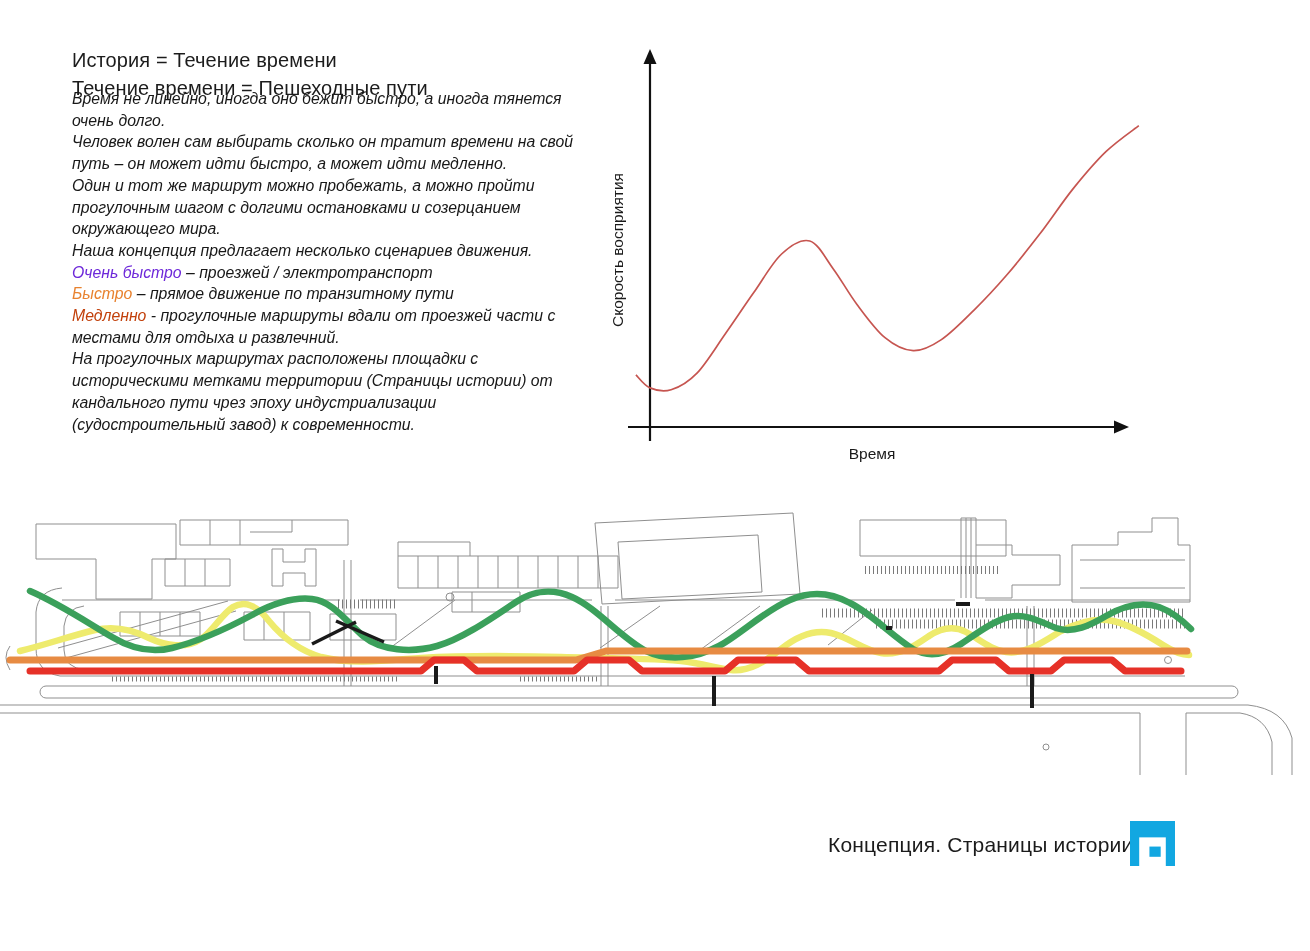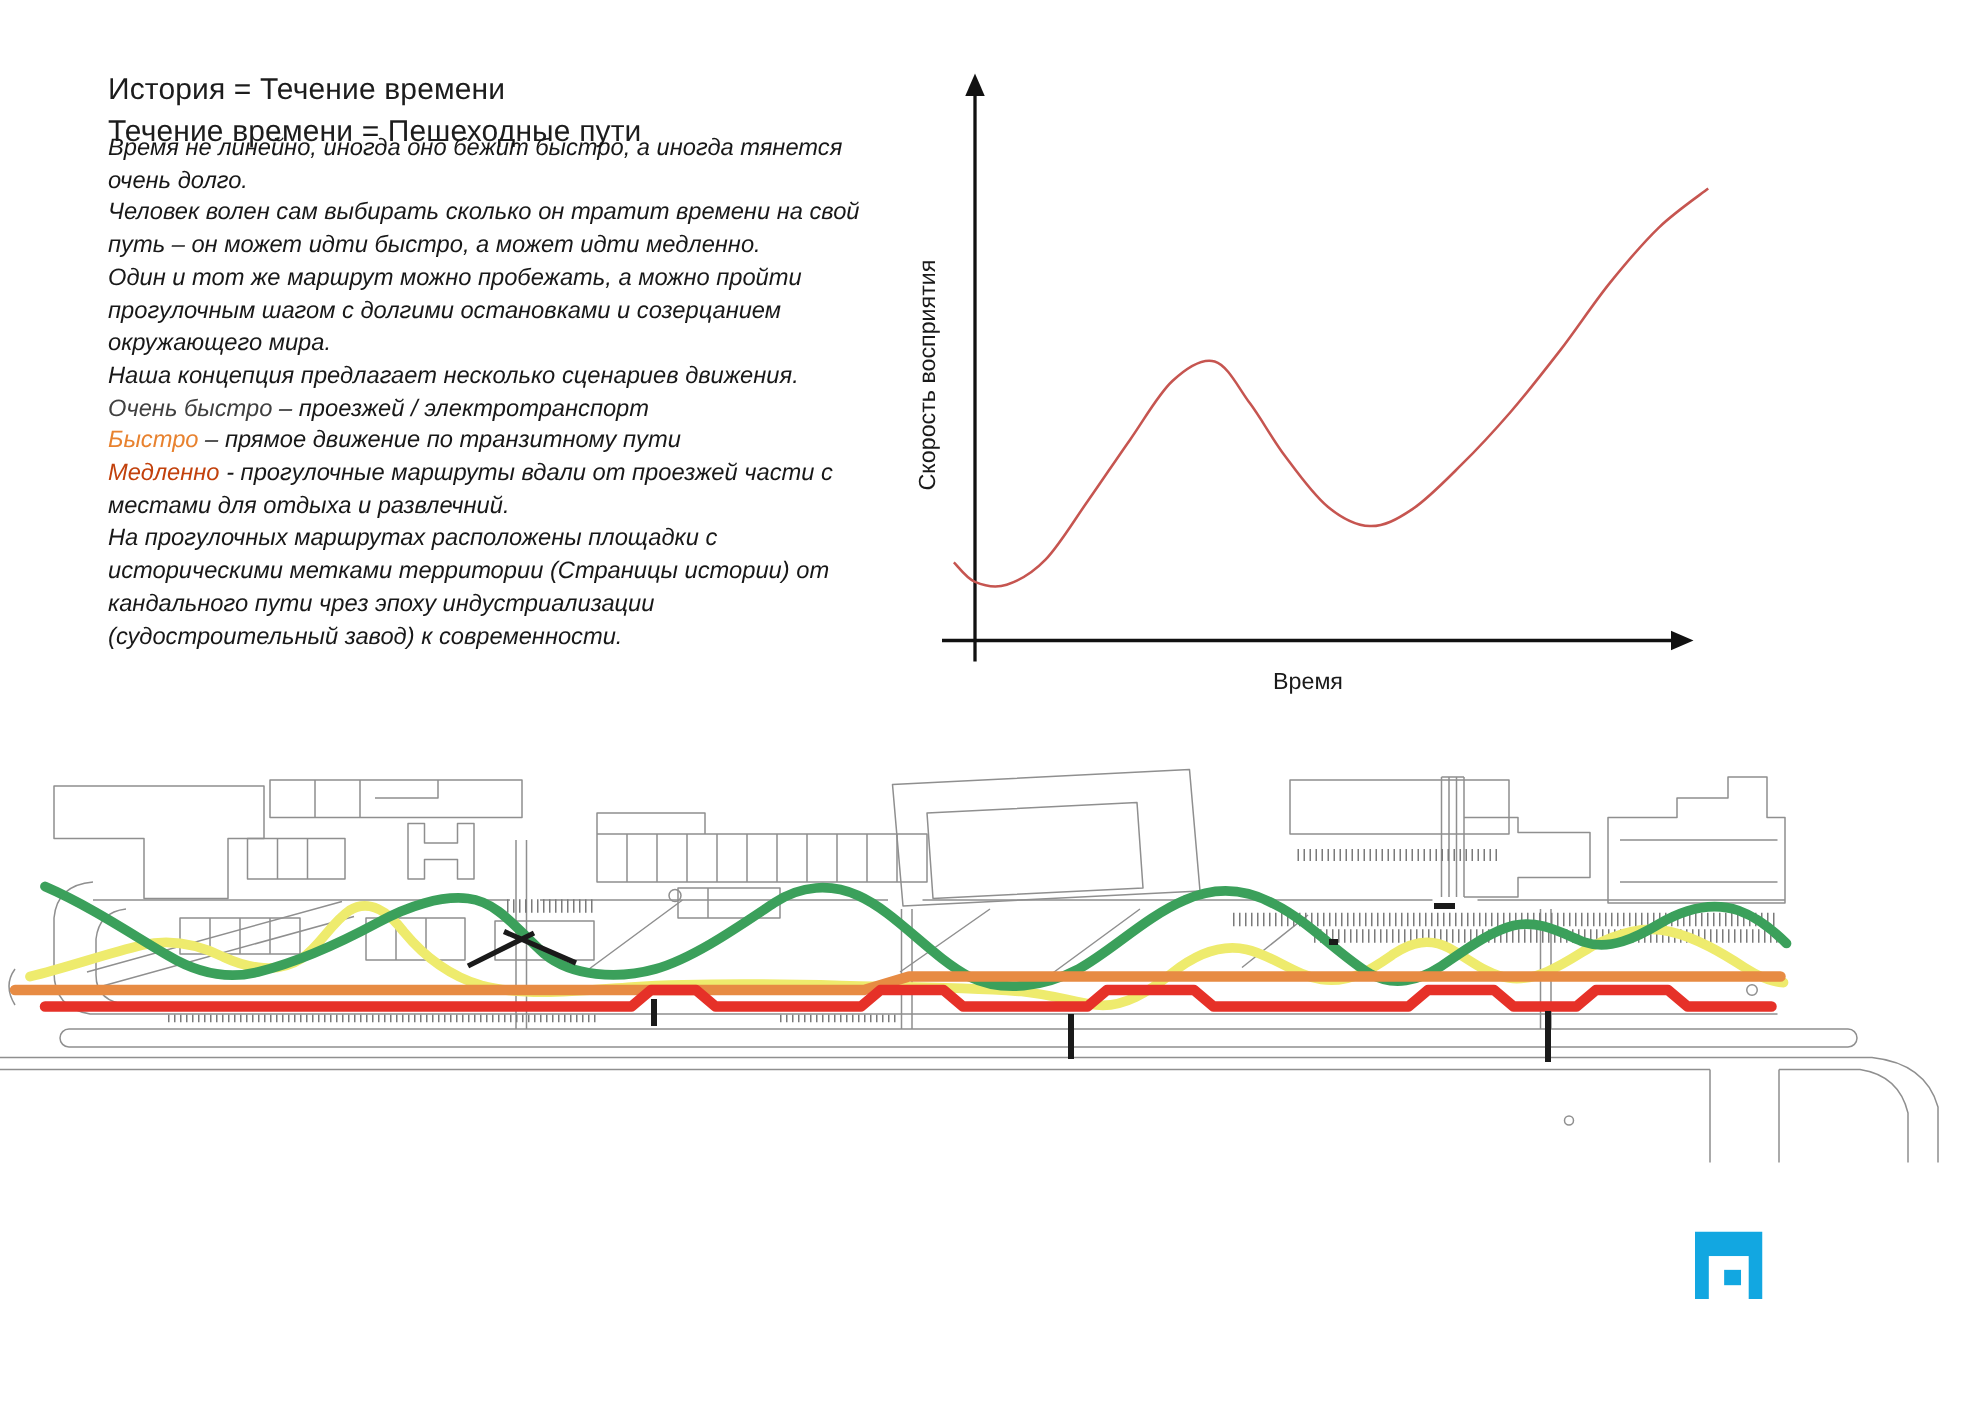--- a/index.html
+++ b/index.html
@@ -35,21 +35,21 @@
   <div class="heading">
     <div>История = Течение времени</div>
     <div>Течение времени = Пешеходные пути</div>
   </div>
 
   <div class="intro">
     <p>Время не линейно, иногда оно бежит быстро, а иногда тянется очень долго.</p>
     <p>Человек волен сам выбирать сколько он тратит времени на свой путь – он может идти быстро, а может идти медленно.</p>
     <p>Один и тот же маршрут можно пробежать, а можно пройти прогулочным шагом с долгими остановками и созерцанием окружающего мира.</p>
     <p>Наша концепция предлагает несколько сценариев движения.</p>
-    <p><span class="sc-label" style="color: #404040;">Очень быстро</span><span> – проезжей / электротранспорт</span></p>
+    <p><span class="sc-label" style="color: #6d28d9;">Очень быстро</span><span> – проезжей / электротранспорт</span></p>
     <p><span class="sc-label" style="color: rgb(232, 130, 47); margin-top: 40px;">Быстро</span><span> – прямое движение по транзитному пути</span></p>
     <p><span class="sc-label" style="color: #c2410c;">Медленно</span><span> - прогулочные маршруты  вдали от проезжей части с местами для отдыха и развлечний.</span></p>
     <p>На прогулочных маршрутах расположены площадки с историческими метками территории (Страницы истории) от кандального пути чрез эпоху индустриализации (судостроительный завод) к современности.</p>
   </div>
 
   <div class="chart-wrap">
     <svg width="570" height="435" viewBox="590 35 570 435">
 
       <line x1="650" y1="441" x2="650" y2="62" stroke="#111" stroke-width="2.2"></line>
       <polygon points="650,49 643.5,64 656.5,64" fill="#111"></polygon>
@@ -132,20 +132,21 @@
         <line x1="436" y1="666" x2="436" y2="684" stroke-width="4"></line>
         <line x1="714" y1="676" x2="714" y2="706" stroke-width="4"></line>
         <line x1="1032" y1="674" x2="1032" y2="708" stroke-width="4"></line>
         <path d="M312,644 L356,622 M336,621 L384,642" stroke-width="3.5" fill="none"></path>
         <line x1="956" y1="604" x2="970" y2="604" stroke-width="4"></line>
         <line x1="886" y1="628" x2="892" y2="628" stroke-width="4"></line>
       </g>
     </svg>
   </div>
 
+  <div class="footer-caption">Концепция. Страницы истории</div>
   <div class="logo">
     <svg width="45" height="45" viewBox="0 0 44 44">
       <rect id="logo-bg" x="0" y="0" width="44" height="44" fill="#12a7e1"></rect>
       <rect x="9" y="16" width="26" height="28" fill="#ffffff"></rect>
       <rect id="logo-inner" x="19" y="25" width="11" height="10" fill="#12a7e1"></rect>
     </svg>
   </div>
 
 </div>
 

